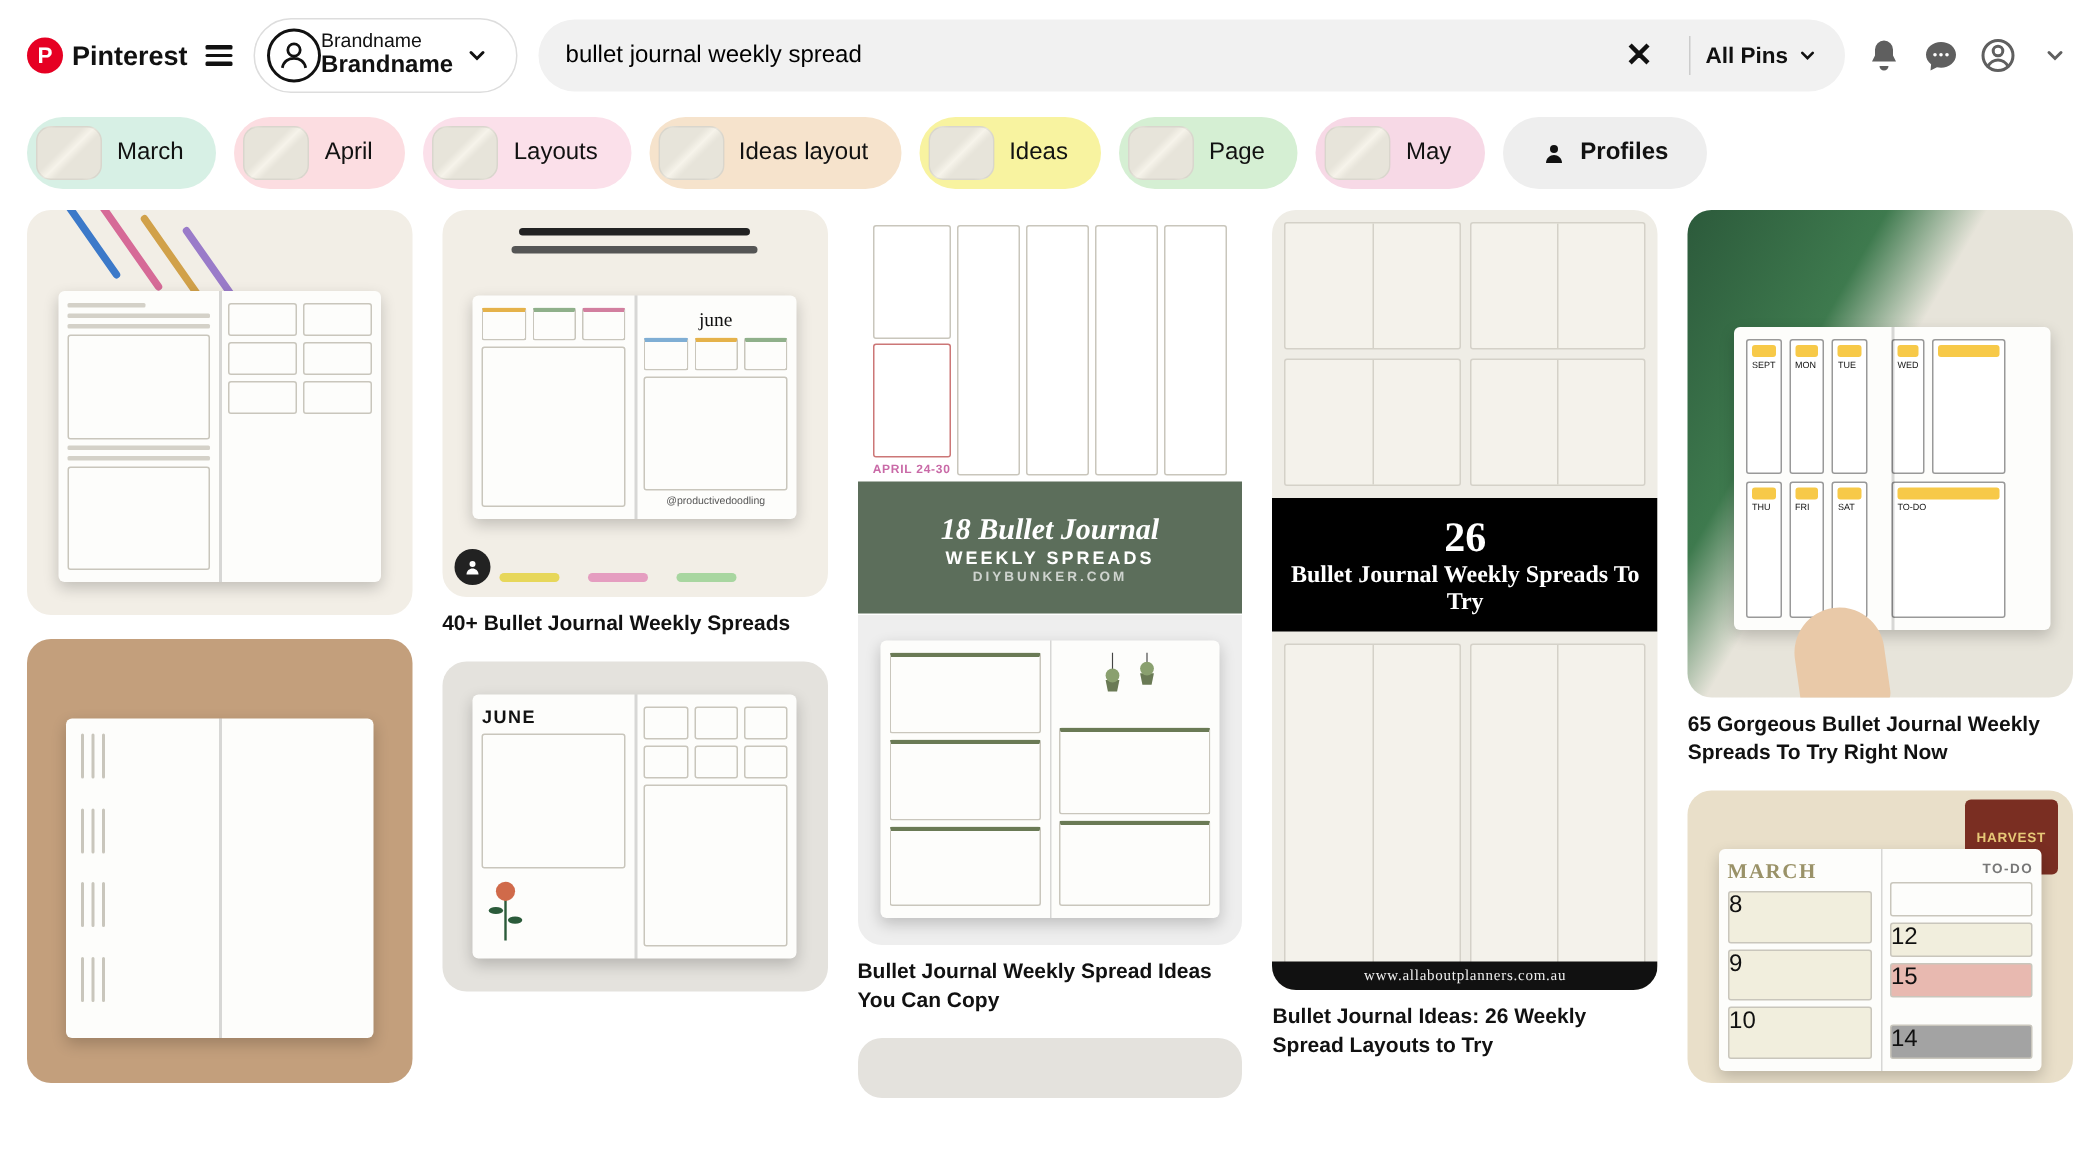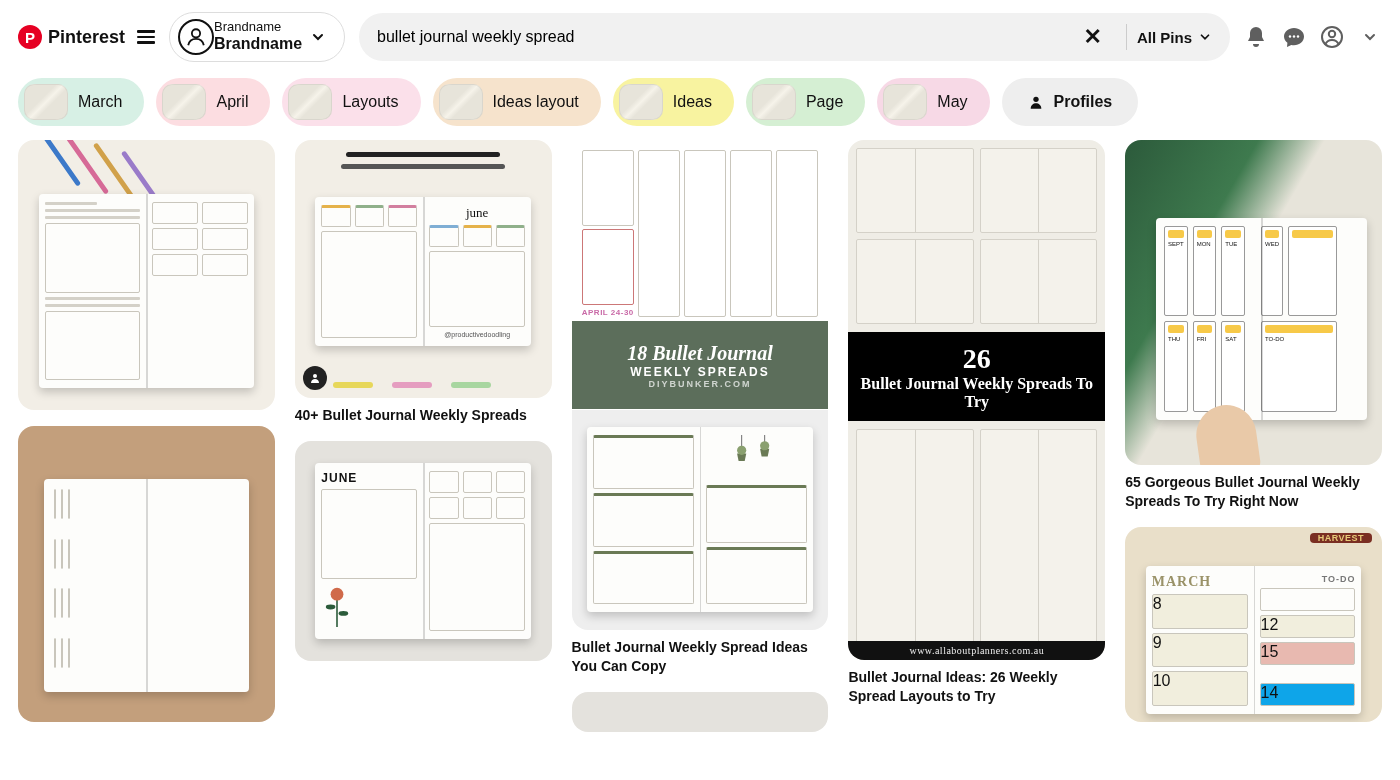--- a/index.html
+++ b/index.html
@@ -427,33 +427,33 @@
             <div class="ycell" style="grid-column: span 3;"><div class="yellow-tab"></div>TO-DO</div>
           </div>
         </div>
 
         <div style="position:absolute; bottom:-10px; left:28%; width:60px; height:70px; background:#e9c9a8; border-radius:30px 30px 10px 10px; transform:rotate(-8deg);"></div>
       </div>
       <div class="pin-title">65 Gorgeous Bullet Journal Weekly Spreads To Try Right Now</div>
     </div>
     <div class="pin">
       <div class="img-card bg-room" style="height:195px;">
-        <div style="position:absolute; top:6px; right:10px; background:#7a2e22; color:#e7c978; font-size:9px; padding:0 8px; border-radius:4px; font-weight:700; letter-spacing:.5px;">HARVEST</div>
+        <div style="position:absolute; top:6px; right:10px; background:#7a2e22; color:#e7c978; font-size:9px; padding:20px 8px; border-radius:4px; font-weight:700; letter-spacing:.5px;">HARVEST</div>
         <div class="spread" style="top:20%; bottom:4%; left:8%; right:8%;">
           <div class="page-half">
             <div style="font-family:serif; font-size:14px; color:#9a9268; font-weight:700; letter-spacing:1px;">MARCH</div>
             <div class="box" style="min-height:18px; background:#f1eedd;">8</div>
             <div class="box" style="min-height:18px; background:#f1eedd;">9</div>
             <div class="box" style="min-height:18px; background:#f1eedd;">10</div>
           </div>
           <div class="page-half">
             <div style="font-size:9px; text-align:right; color:#777; font-weight:600; letter-spacing:1px;">TO-DO</div>
             <div class="box"></div>
             <div class="box" style="min-height:14px; background:#f1eedd;">12</div>
             <div class="box" style="min-height:14px; background:#e8b9b0;">15</div>
-            <div class="box" style="min-height:14px; background:#0ea5e9;margin-top:14px;">14</div>
+            <div class="box" style="min-height:14px; background:#a3a3a3;margin-top:14px;">14</div>
           </div>
         </div>
       </div>
     </div>
   </div>
 
 </div>
 
 </body></html>

